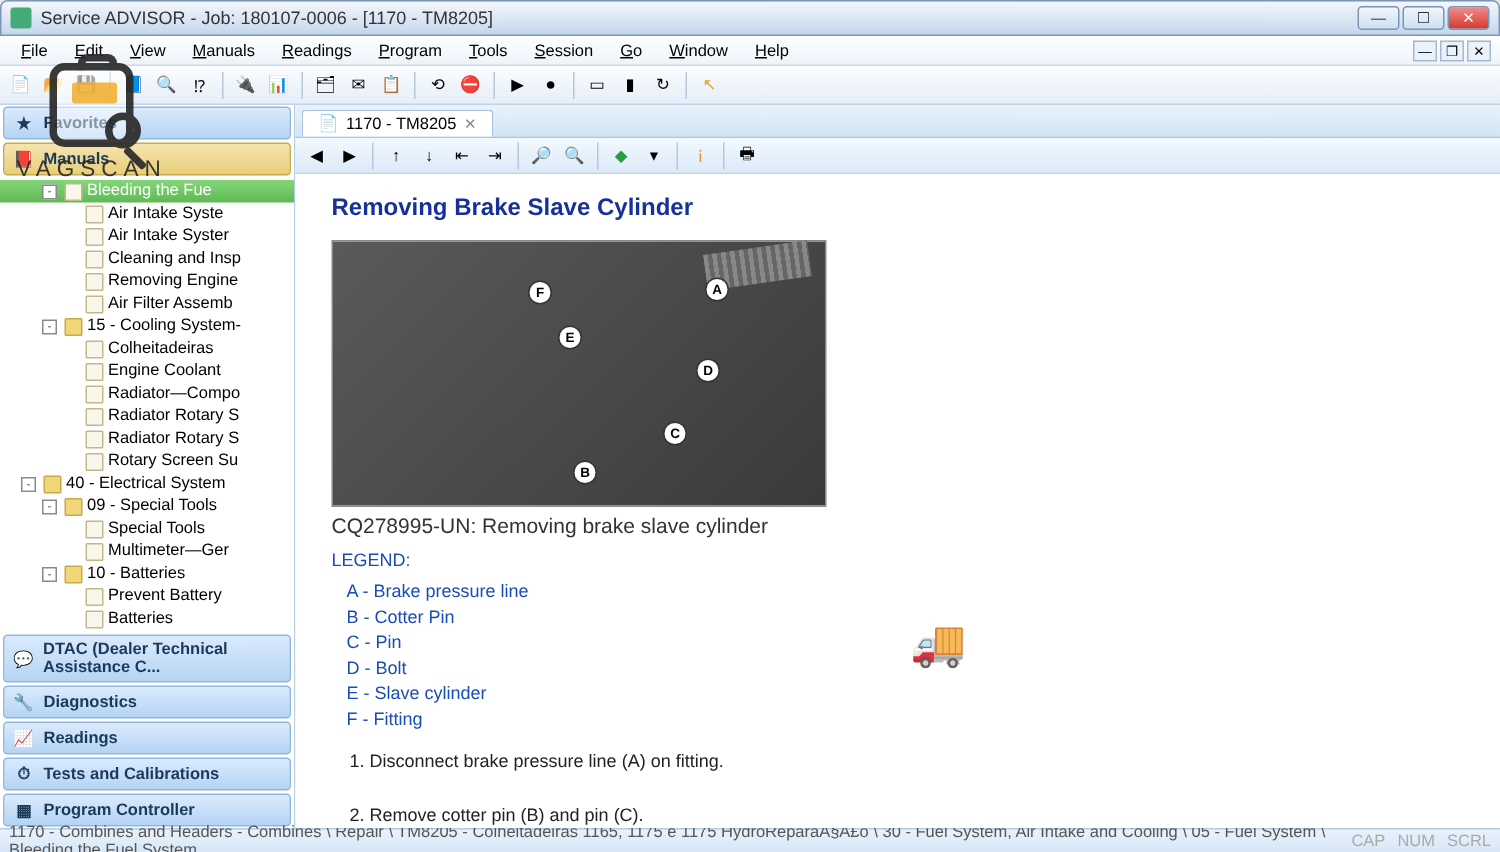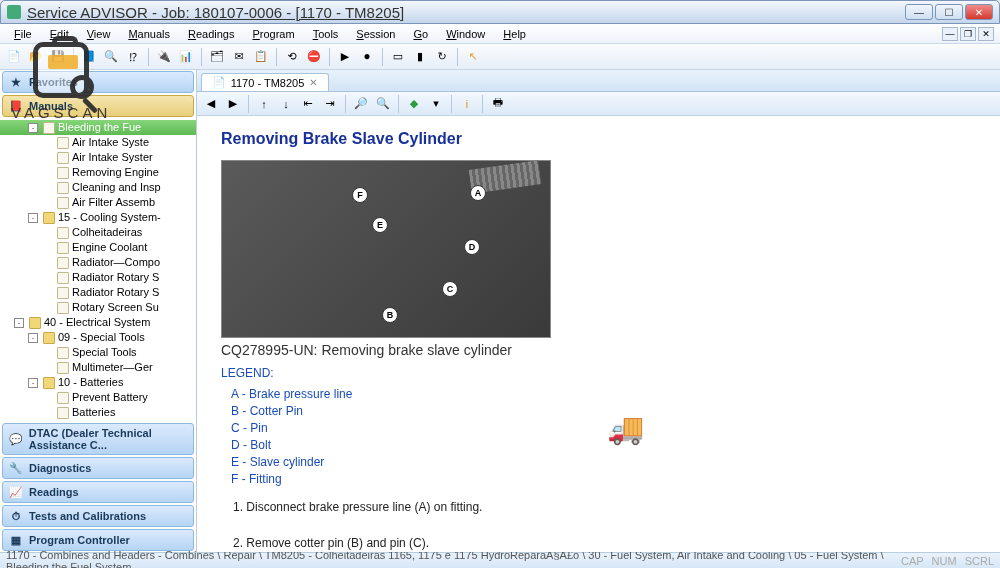--- a/index.html
+++ b/index.html
@@ -1,20 +1,20 @@
 <!DOCTYPE html>
 <html><head>
 <meta charset="utf-8">
 <style>
 * { margin: 0; padding: 0; box-sizing: border-box; font-family: "Segoe UI", Tahoma, sans-serif; font-size: 11px; }
 body { width: 1000px; height: 568px; overflow: hidden; background: #e8e8e8; }
 
 .titlebar { height: 24px; background: linear-gradient(180deg, #f4f7fb 0%, #dce7f5 50%, #c5d6ec 100%); border: 1px solid #7a95b8; border-radius: 5px 5px 0 0; display: flex; align-items: center; padding: 0 6px; }
 .titlebar .app-icon { width: 14px; height: 14px; background: #4a7; border-radius: 2px; margin-right: 6px; }
-.titlebar .title { flex: 1; color: #333; font-size: 15px; text-decoration: underline; }
+.titlebar .title { flex: 1; color: #333; font-size: 12px; }
 .win-controls { display: flex; gap: 2px; }
 .win-btn { width: 28px; height: 16px; border: 1px solid #7a95b8; border-radius: 3px; background: linear-gradient(#f0f5fb,#cfe0f2); display: flex; align-items: center; justify-content: center; font-size: 10px; color: #333; cursor: pointer; }
 .win-btn.close { background: linear-gradient(#f08b8b,#d43a2e); color: #fff; }
 
 .menubar { height: 20px; background: linear-gradient(#fefefe,#eef3fa); border-bottom: 1px solid #cad9ea; display: flex; align-items: center; padding: 0 6px; gap: 2px; }
 .menubar .mi { padding: 2px 8px; cursor: pointer; }
 .menubar .mi u { text-decoration: underline; }
 .mdi-controls { margin-left: auto; display: flex; gap: 2px; }
 .mdi-btn { width: 16px; height: 14px; border: 1px solid #a5b9d0; background: #e9f1fa; font-size: 9px; display: flex; align-items: center; justify-content: center; cursor: pointer; }
 
@@ -152,26 +152,26 @@
           <span>Air Intake Syste</span>
         </div>
         <div class="tn ind3">
           <span style="width:12px;display:inline-block"></span>
           <span class="pic page"></span>
           <span>Air Intake Syster</span>
         </div>
         <div class="tn ind3">
           <span style="width:12px;display:inline-block"></span>
           <span class="pic page"></span>
+          <span>Cleaning and Insp</span>
+        </div>
+        <div class="tn ind3">
+          <span style="width:12px;display:inline-block"></span>
+          <span class="pic page"></span>
           <span>Removing Engine</span>
-        </div>
-        <div class="tn ind3">
-          <span style="width:12px;display:inline-block"></span>
-          <span class="pic page"></span>
-          <span>Cleaning and Insp</span>
         </div>
         <div class="tn ind3">
           <span style="width:12px;display:inline-block"></span>
           <span class="pic page"></span>
           <span>Air Filter Assemb</span>
         </div>
         <div class="tn ind2">
           <span class="box">-</span>
           <span class="pic folder"></span>
           <span>15 - Cooling System-</span>

